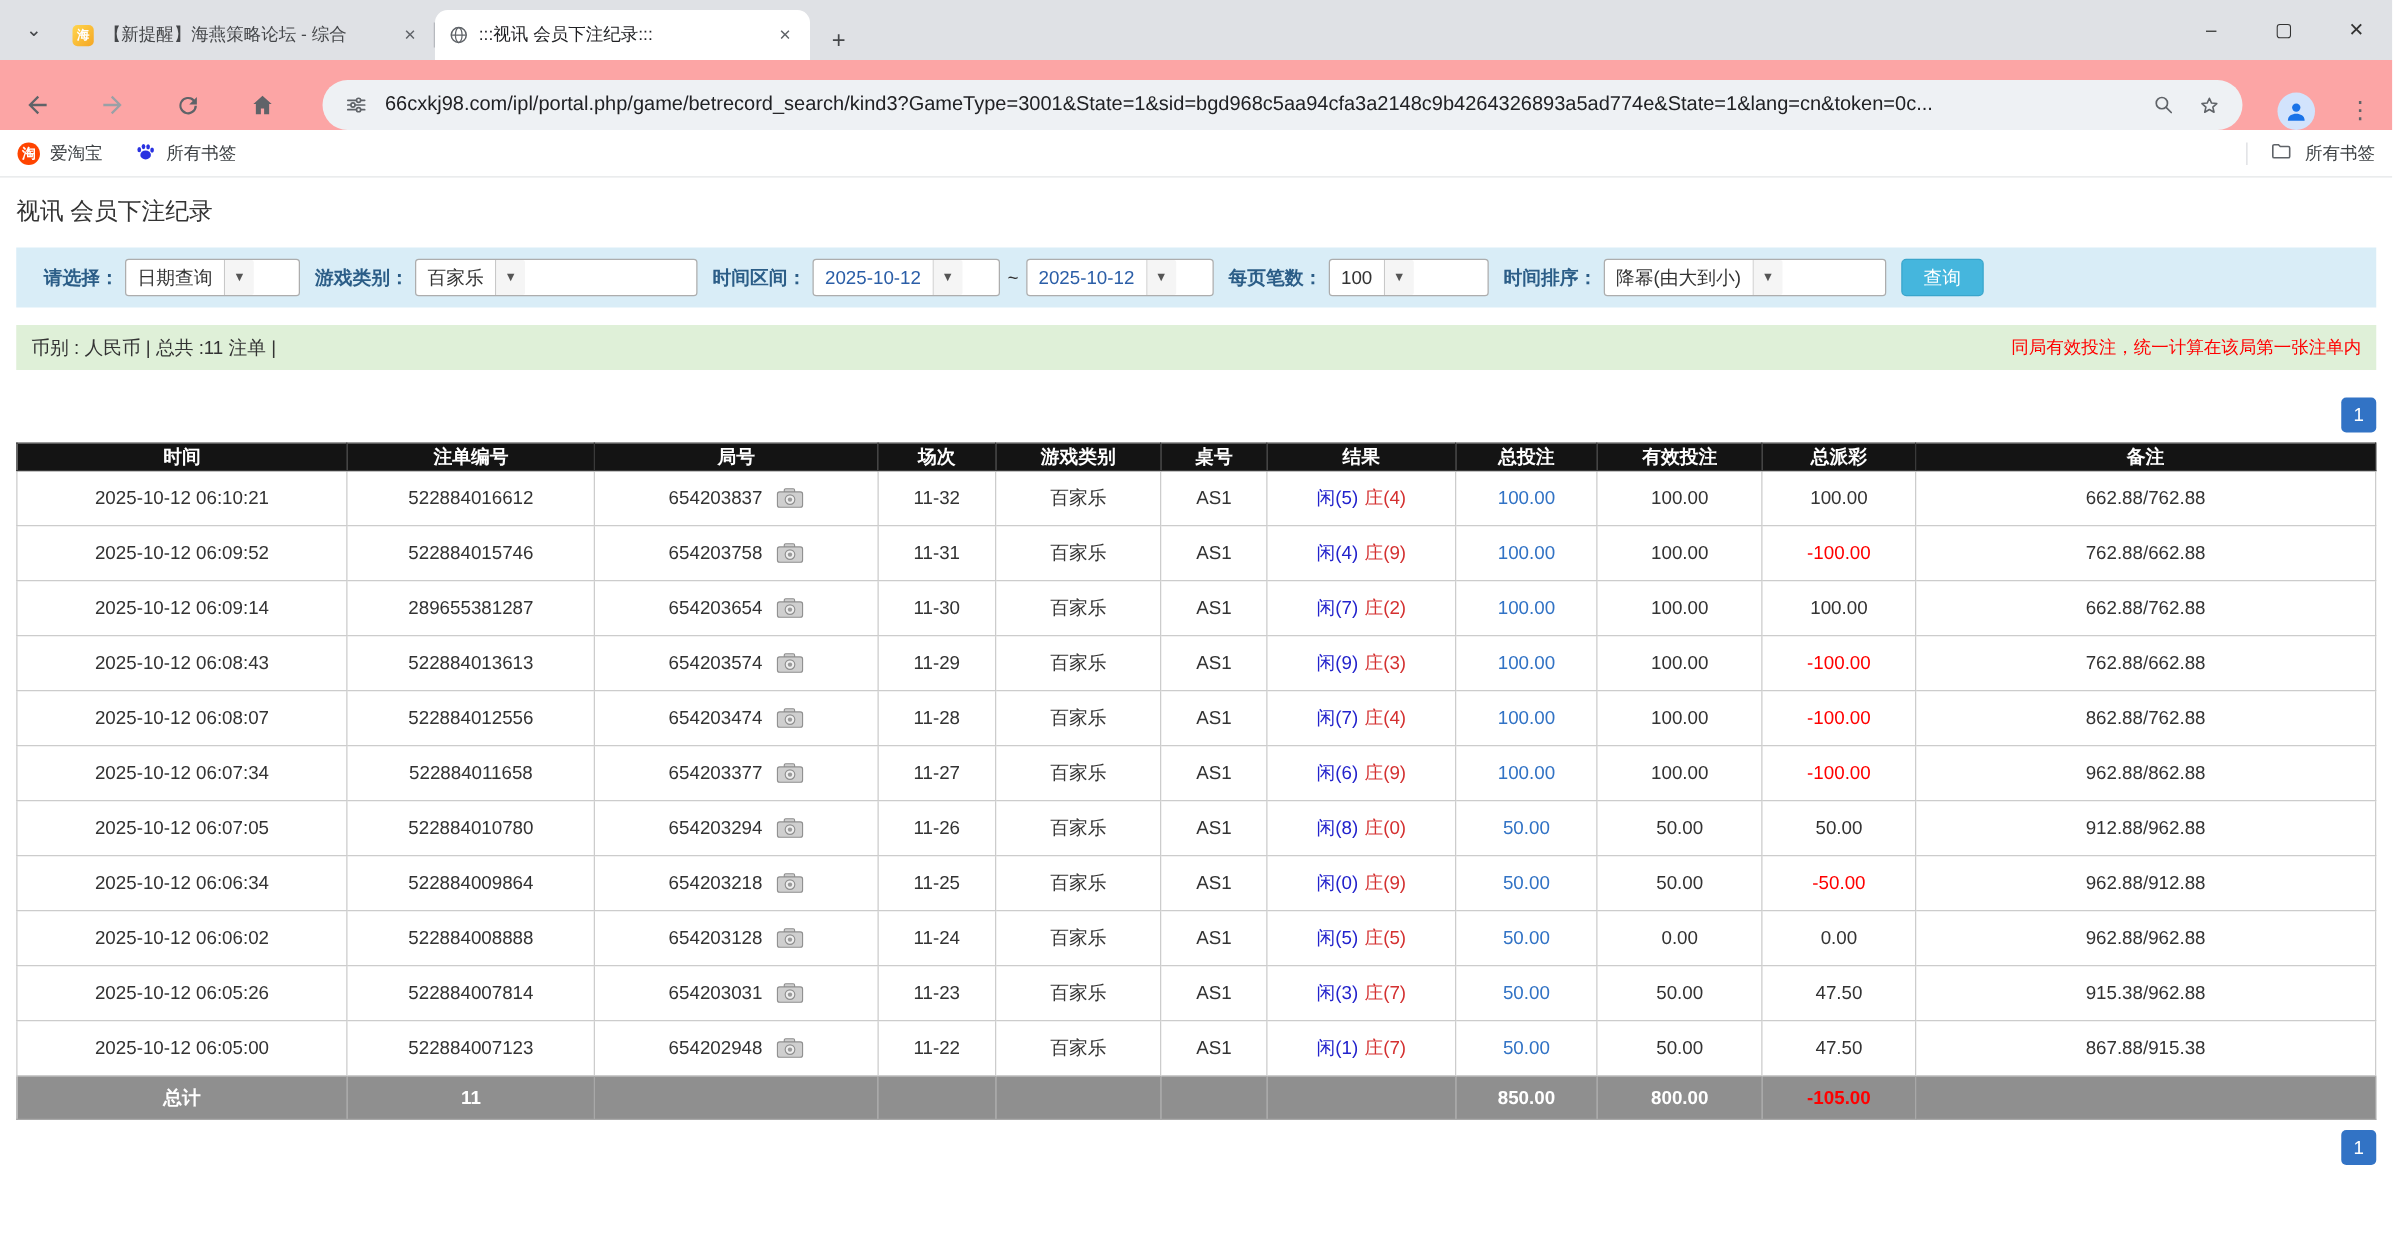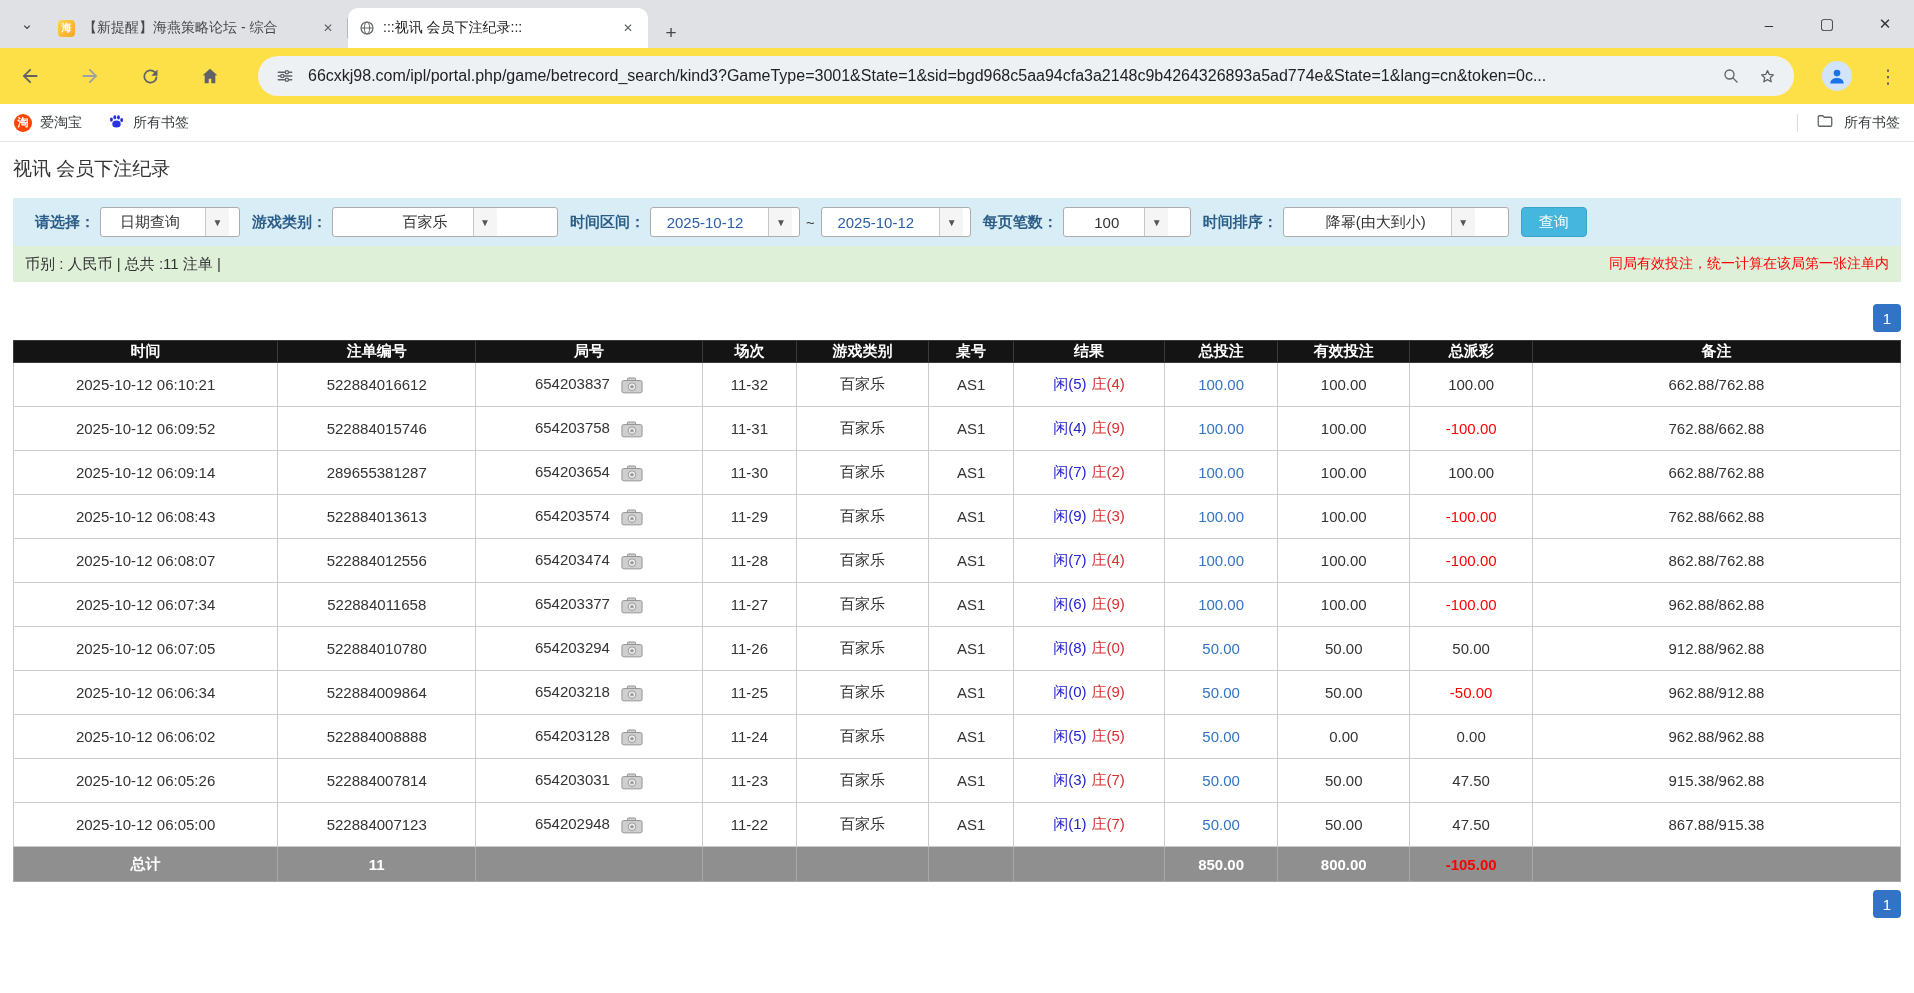--- a/index.html
+++ b/index.html
@@ -17,50 +17,50 @@
   .tab-title { flex:1; font-size:14px; white-space:nowrap; overflow:hidden; text-overflow:ellipsis; margin:0 8px; }
   .tab-close { width:20px; height:20px; border-radius:50%; display:flex; align-items:center; justify-content:center; font-size:12px; color:#5f6368; cursor:pointer; }
   .favicon { width:17px; height:17px; flex:0 0 17px; display:flex; align-items:center; justify-content:center; }
   .fav-forum { background:linear-gradient(135deg,#ffd54d,#f5a623); border-radius:4px; color:#fff; font-size:10px; font-weight:bold; }
   .newtab-btn { width:30px; height:30px; margin:11px 0 0 8px; border:none; background:transparent; border-radius:50%; font-size:19px; color:#45474a; cursor:pointer; }
   .win-controls { margin-left:auto; display:flex; }
   .win-controls span { width:58px; display:flex; align-items:center; justify-content:center; font-size:15px; color:#333; cursor:pointer; }
   .wc-min { font-size:18px; }
 
   
-  .navbar { height:56px; background:#fde047; display:flex; align-items:center; padding:0 10px; gap:20px; }
+  .navbar { height:56px; background:#fca5a5; display:flex; align-items:flex-end; padding:0 10px; gap:20px; }
   .nav-btn { width:40px; height:40px; border:none; background:transparent; border-radius:50%; display:flex; align-items:center; justify-content:center; cursor:pointer; }
   .omnibox { flex:1; height:40px; background:#eef1f4; border-radius:20px; display:flex; align-items:center; padding:0 14px; margin:0 8px; gap:10px; }
   .url-text { flex:1; font-size:16px; color:#202124; white-space:nowrap; overflow:hidden; }
   .omni-ic { display:flex; align-items:center; justify-content:center; width:26px; height:26px; cursor:pointer; border-radius:50%; }
   .avatar { width:30px; height:30px; border-radius:50%; background:#d2e3fc; display:flex; align-items:center; justify-content:center; cursor:pointer; }
   .kebab { width:32px; height:32px; border:none; background:transparent; font-size:19px; color:#5f6368; cursor:pointer; border-radius:50%; }
 
   
   .bookmarks { height:38px; background:#fff; border-bottom:1px solid #e4e6e8; display:flex; align-items:center; padding:0 14px; gap:26px; }
   .bm-item { display:flex; align-items:center; gap:8px; font-size:14px; color:#3c4043; cursor:pointer; }
   .bm-taobao { width:18px; height:18px; border-radius:50%; background:#ff4400; color:#fff; font-size:11px; font-weight:bold; display:flex; align-items:center; justify-content:center; }
   .bm-right { margin-left:auto; display:flex; align-items:center; gap:10px; font-size:14px; color:#3c4043; cursor:pointer; }
   .bm-sep { width:1px; height:18px; background:#dadce0; margin-right:8px; }
 
   
   .page { padding:0 13px; background:#fff; }
   .page-title { font-size:19px; color:#333; margin:14px 0 16px 0; font-weight:400; }
 
   .filterbar { background:var(--filter-bg,#d9edf7); padding:9px 10px; display:flex; align-items:center; font-size:15px; }
   .f-label { color:#2b5d87; font-weight:bold; margin:0 5px 0 12px; white-space:nowrap; }
-  .combo { background:#fff; border:1px solid #adadad; border-radius:3px; height:30px; display:inline-flex; align-items:center; justify-content:center; cursor:pointer;gap:16px; }
+  .combo { background:#fff; border:1px solid #adadad; border-radius:3px; height:30px; display:inline-flex; align-items:center; justify-content:flex-start; cursor:pointer; }
   .combo-text { padding:0 9px; color:#333; white-space:nowrap; overflow:hidden; }
   .combo.date .combo-text { color:#2b5ea7; }
   .combo-btn { width:24px; align-self:stretch; border-left:1px solid #c8c8c8; background:#f5f5f5; color:#555; display:flex; align-items:center; justify-content:center; font-size:10px; border-radius:0 2px 2px 0; }
   .w-query{width:140px} .w-game{width:226px} .w-date{width:150px} .w-size{width:128px} .w-sort{width:226px}
   .tilde { margin:0 6px; color:#333; }
   .btn-search { margin-left:12px; height:30px; padding:0 17px; background:var(--search-button-bg,#45b6dd); border:1px solid #39a5cb; border-radius:4px; color:#fff; font-size:15px; cursor:pointer; }
 
-  .summarybar { background:var(--summary-bg,#dff0d8); height:36px; display:flex; align-items:center; justify-content:space-between; padding:0 12px; }
+  .summarybar { margin-top:14px; background:var(--summary-bg,#dff0d8); height:36px; display:flex; align-items:center; justify-content:space-between; padding:0 12px; }
   .sum-left { font-size:15px; color:#333; }
   .sum-right { font-size:14px; color:var(--negative-red,#ff0000); }
 
   .pager-row { display:flex; justify-content:flex-end; margin:22px 0 8px 0; }
   .pager-row.bottom { margin:8px 0 0 0; }
   .pager { min-width:28px; height:28px; background:var(--accent-blue,#3273c5); color:#fff; border-radius:4px; display:flex; align-items:center; justify-content:center; font-size:15px; cursor:pointer; }
 
   
   table.records { width:100%; border-collapse:collapse; table-layout:fixed; font-size:15px; color:#333; }
   table.records th { background:var(--header-bg,#141414); color:#fff; font-weight:bold; height:22px; border:1px solid #3a3a3a; text-align:center; }

